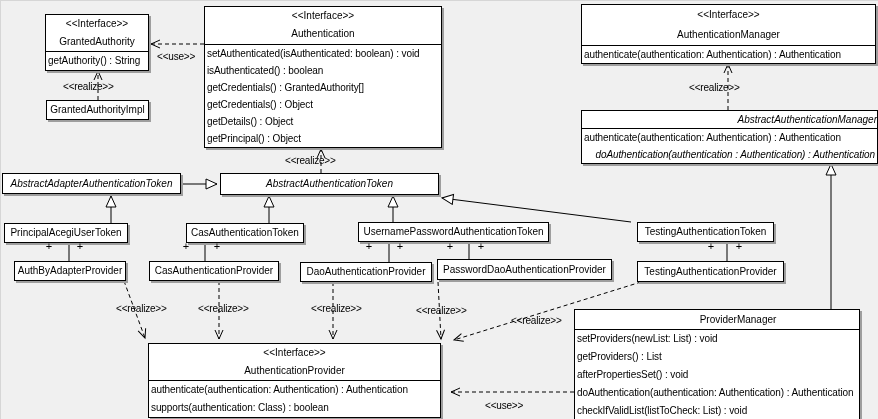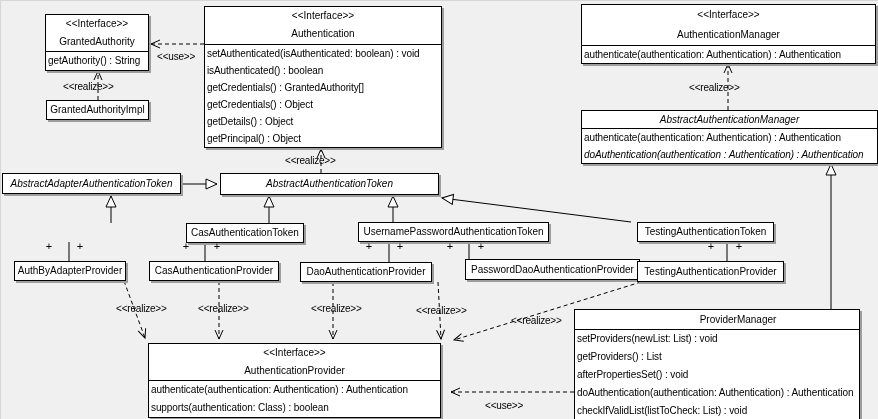--- a/index.html
+++ b/index.html
@@ -12,21 +12,21 @@
   .cls{
     position:absolute;background:#fff;border:1px solid #000;
     box-shadow:2px 2px 0 #9e9e9e;color:#000;font-size:10px;
   }
   .hdr{border-bottom:1px solid #000;text-align:center;overflow:hidden;}
   .stereo,.cname{display:block;line-height:18px;white-space:nowrap;}
   .hdr40 .stereo,.hdr40 .cname{line-height:20px;}
   .nameonly .cname{text-align:center;}
   .mrow{padding:0 2px;white-space:nowrap;line-height:17px;height:17px;letter-spacing:-0.1px;}
   .mrow.h18{line-height:18px;height:18px;}
-  .abs{font-style:italic;}
+  .abs{font-style:italic;text-align:right;}
   .edge-label{
     position:absolute;font-size:10px;color:#000;white-space:nowrap;letter-spacing:-0.2px;
   }
   .plus{position:absolute;width:10px;text-align:center;font-size:11px;color:#000;line-height:12px;}
 </style>
 </head>
 <body>
 
 <div id="canvas">
 
@@ -107,20 +107,23 @@
   </div>
 
   <div class="cls nameonly" style="left:1px;top:172px;width:177px;height:19px;">
     <span class="cname abs" style="line-height:19px;">AbstractAdapterAuthenticationToken</span>
   </div>
 
   <div class="cls nameonly" style="left:219px;top:172px;width:217px;height:20px;">
     <span class="cname abs" style="line-height:20px;">AbstractAuthenticationToken</span>
   </div>
 
+  <div class="cls nameonly" style="left:3px;top:222px;width:122px;height:18px;">
+    <span class="cname">PrincipalAcegiUserToken</span>
+  </div>
 
   <div class="cls nameonly" style="left:156px;top:222px;width:116px;height:18px;margin-left:29px;">
     <span class="cname">CasAuthenticationToken</span>
   </div>
 
   <div class="cls nameonly" style="left:357px;top:221px;width:189px;height:18px;">
     <span class="cname">UsernamePasswordAuthenticationToken</span>
   </div>
 
   <div class="cls nameonly" style="left:636px;top:221px;width:135px;height:18px;">
@@ -132,21 +135,21 @@
   </div>
 
   <div class="cls nameonly" style="left:148px;top:260px;width:128px;height:18px;">
     <span class="cname">CasAuthenticationProvider</span>
   </div>
 
   <div class="cls nameonly" style="left:299px;top:261px;width:130px;height:18px;">
     <span class="cname">DaoAuthenticationProvider</span>
   </div>
 
-  <div class="cls nameonly" style="left:436px;top:258px;width:173px;height:19px;margin-left:28px;">
+  <div class="cls nameonly" style="left:436px;top:258px;width:173px;height:19px;">
     <span class="cname" style="line-height:19px;">PasswordDaoAuthenticationProvider</span>
   </div>
 
   <div class="cls nameonly" style="left:636px;top:260px;width:145px;height:19px;">
     <span class="cname" style="line-height:19px;">TestingAuthenticationProvider</span>
   </div>
 
   <div class="cls" style="left:147px;top:342px;width:291px;">
     <div class="hdr" style="height:36px;">
       <span class="stereo">&lt;&lt;Interface&gt;&gt;</span>

